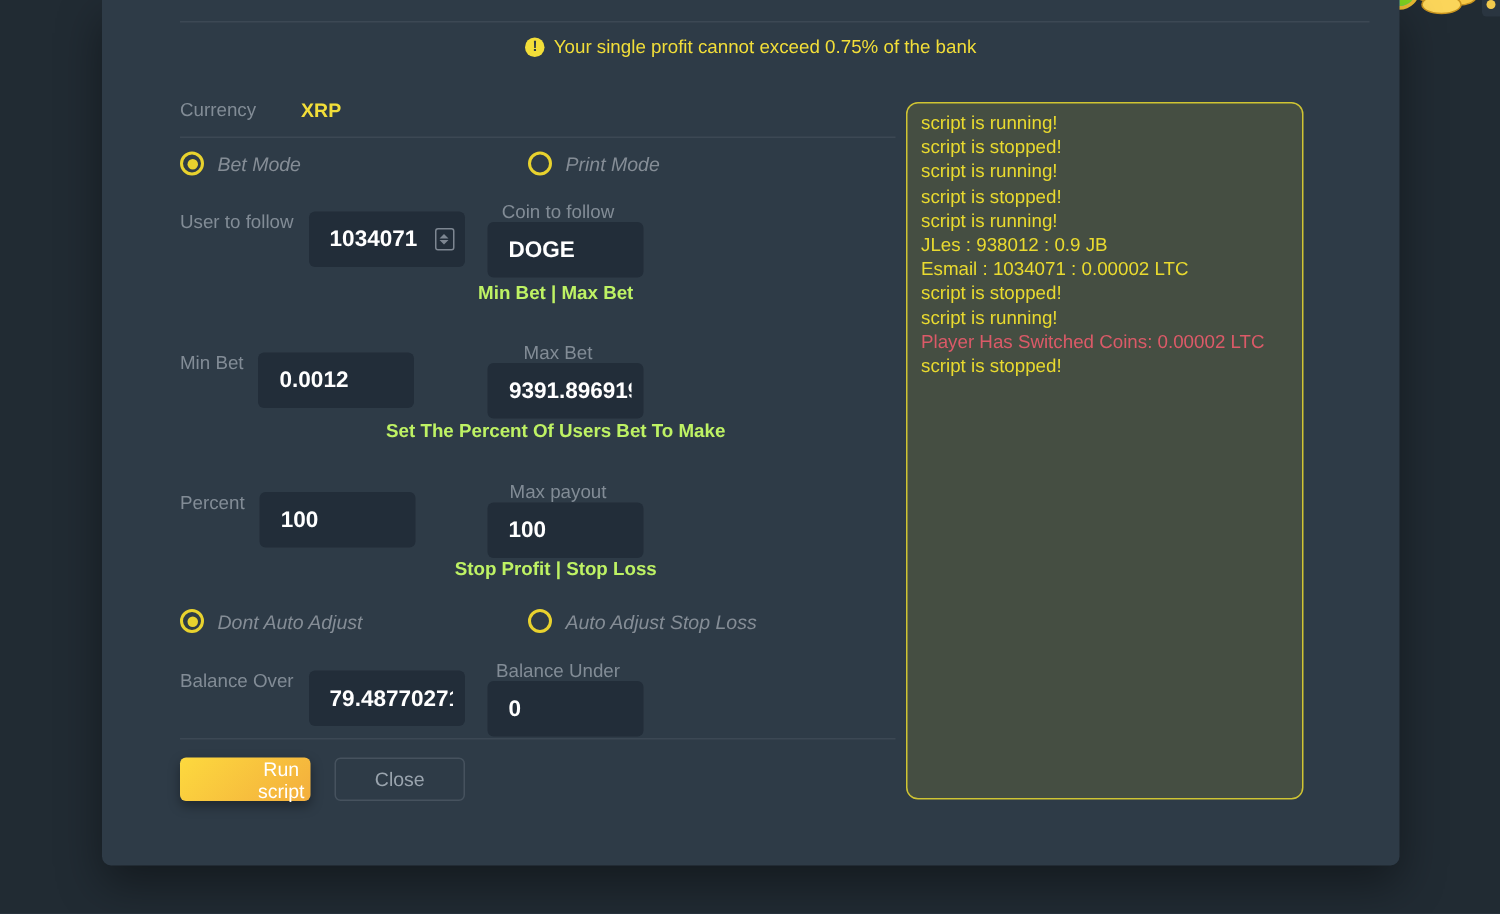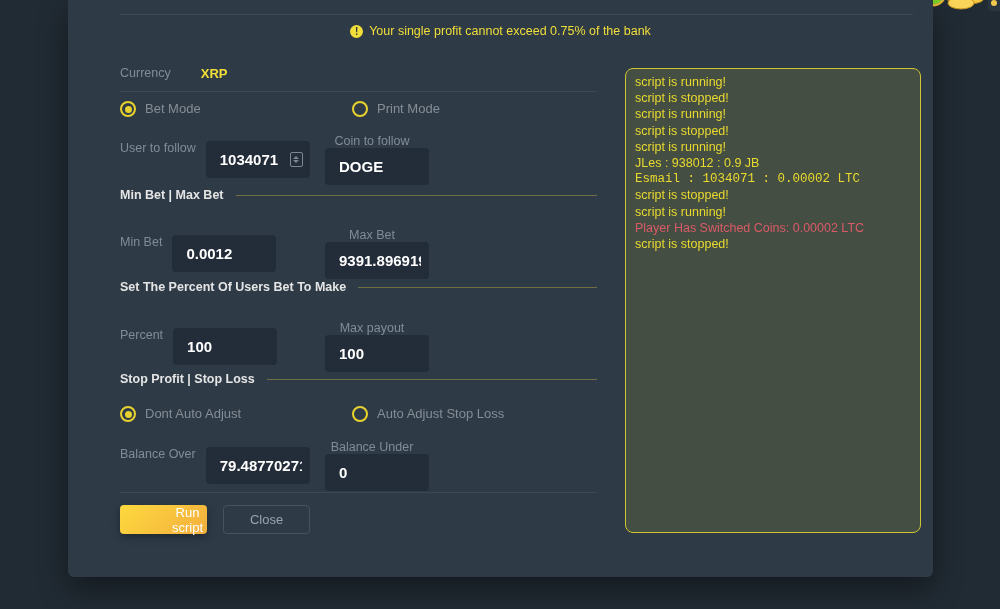--- a/index.html
+++ b/index.html
@@ -48,39 +48,39 @@
   }
   .stepper {
     position:absolute; right:7px; top:11px; width:13px; height:15px;
     border:1px solid #7d8691; border-radius:2px;
     display:flex; flex-direction:column; align-items:center; justify-content:center; gap:1px;
   }
   .stepper i { display:block; width:0; height:0; border-left:3px solid transparent; border-right:3px solid transparent; }
   .stepper .up { border-bottom:3px solid #7d8691; }
   .stepper .dn { border-top:3px solid #7d8691; }
 
-  .radio { display:flex; gap:9px; color:#858d96; font-size:13px; cursor:default; }
+  .radio { display:flex; align-items:center; gap:9px; color:#858d96; font-size:13px; cursor:default;font-style:italic; }
   .radio-circle {
     width:16px; height:16px; border-radius:50%; border:2px solid #e8d22e; position:relative; flex:0 0 16px;
   }
   .radio-circle.checked::after {
     content:''; position:absolute; inset:2.5px; border-radius:50%; background:#e8d22e;
   }
   .mode-row { top:100px; height:18px; }
   .adjust-row { top:405px; height:18px; }
   .radio-g1 { width:232px; display:flex; }
 
   .follow-row { top:134px; }
   .bet-row { top:228px; }
   .percent-row { top:321px; }
   .balance-row { top:440px; }
 
   .section {
-    position:absolute; left:52px; width:477px; display:flex; align-items:center;
-    color:#e5e5e5; font-size:12.5px; font-weight:bold; white-space:nowrap;
+    position:absolute; left:64px; width:477px; display:flex; align-items:center;
+    color:#bef264; font-size:12.5px; font-weight:bold; white-space:nowrap;flex-direction:column;
   }
   .section .line { flex:1; height:1px; background:#8d8640; margin-left:12px; opacity:.7; }
   .section1 { top:188px; } .section2 { top:280px; } .section3 { top:372px; }
 
   .divider1 { top:91px; } .divider2 { top:492px; }
 
   .buttons-row { top:505px; gap:16px; }
   .btn {
     height:29px; border-radius:4px; font-size:13px; font-family:"Liberation Sans", sans-serif;
     display:inline-flex; align-items:center; justify-content:center; cursor:pointer;
@@ -88,21 +88,21 @@
   .btn-run {
     width:87px; border:none; color:#fff;
     background:linear-gradient(135deg,#fdd93e,#f3ae3d);
     box-shadow:0 3px 8px rgba(0,0,0,.35);
     padding-left:48px;
   }
   .btn-close { width:87px; background:transparent; border:1px solid #46525e; color:#9aa4ae; }
 
   
   .log-panel {
-    position:absolute; left:557px; top:68px; width:296px; height:465px;
+    position:absolute; left:536px; top:68px; width:265px; height:465px;
     background:#454e42; border:1px solid #cfc433; border-radius:8px;
     padding:5px 9px; overflow:hidden;
     font-size:12.5px; line-height:16.2px; color:#e9da2f;
   }
   .log-line { white-space:nowrap; overflow:hidden; }
 
   
   .header-coins { position:absolute; top:-16px; right:12px; width:70px; height:34px; }
   .corner-chip {
     position:absolute; top:-3px; right:-4px; width:16px; height:14px;
@@ -244,20 +244,20 @@
     <button class="btn btn-close">Close</button>
   </div>
 
   <div class="log-panel">
     <div class="log-line" style="color: rgb(233, 218, 47);">script is running!</div>
     <div class="log-line" style="color: rgb(233, 218, 47);">script is stopped!</div>
     <div class="log-line" style="color: rgb(233, 218, 47);">script is running!</div>
     <div class="log-line" style="color: rgb(233, 218, 47);">script is stopped!</div>
     <div class="log-line" style="color: rgb(233, 218, 47);">script is running!</div>
     <div class="log-line" style="color: rgb(233, 218, 47);">JLes : 938012 : 0.9 JB</div>
-    <div class="log-line" style="color: rgb(233, 218, 47); font-family: Liberation Mono, monospace;">Esmail : 1034071 : 0.00002 LTC</div>
+    <div class="log-line" style="color: rgb(233, 218, 47);">Esmail : 1034071 : 0.00002 LTC</div>
     <div class="log-line" style="color: rgb(233, 218, 47);">script is stopped!</div>
     <div class="log-line" style="color: rgb(233, 218, 47);">script is running!</div>
     <div class="log-line" style="color: rgb(219, 90, 104);">Player Has Switched Coins: 0.00002 LTC</div>
     <div class="log-line" style="color: rgb(233, 218, 47);">script is stopped!</div>
   </div>
 
 </div>
 
 </body></html>

